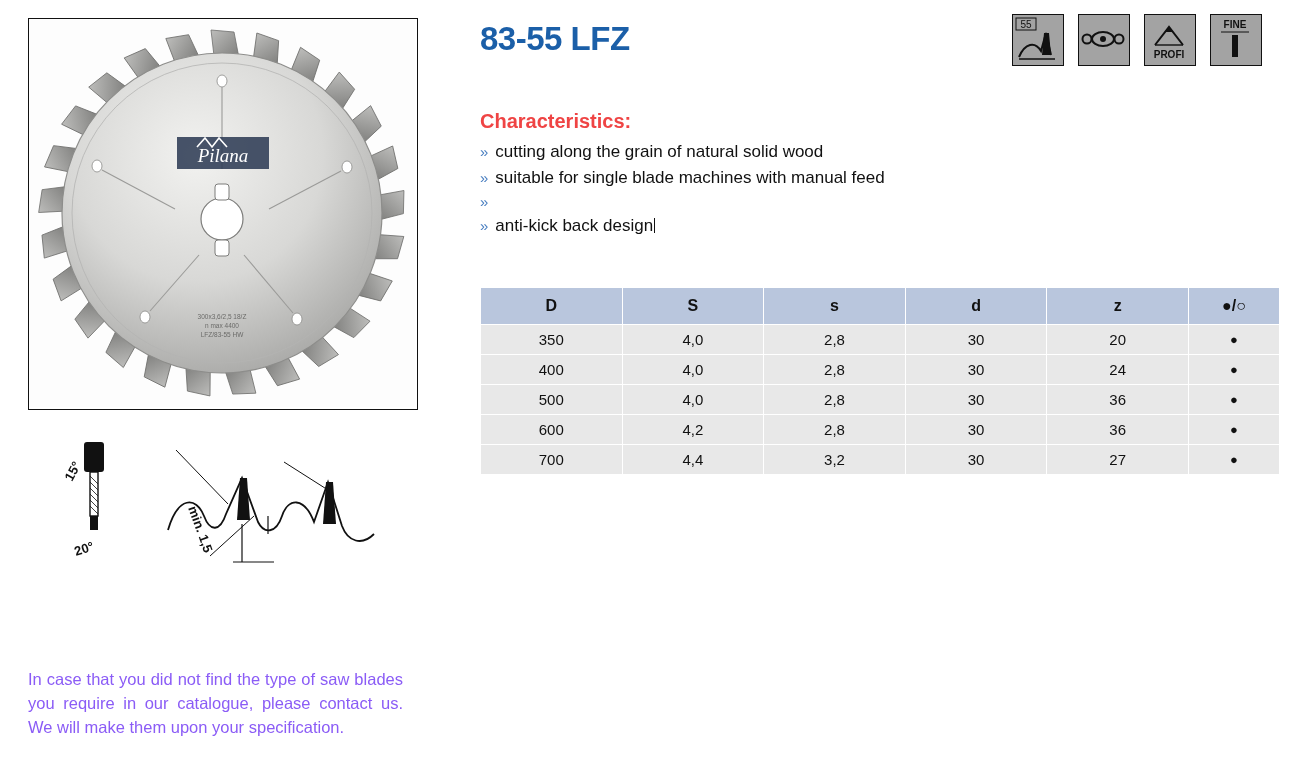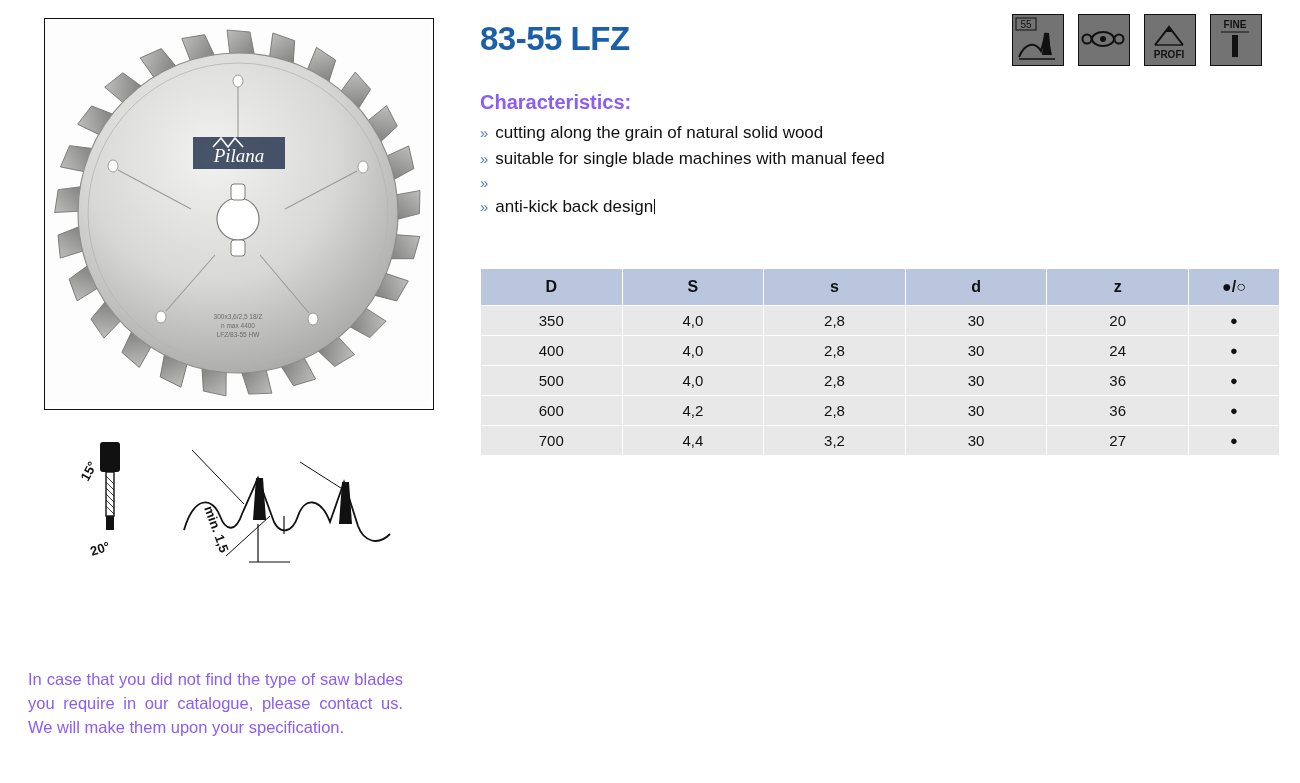--- a/index.html
+++ b/index.html
@@ -15,21 +15,20 @@
     color: #1a1a1a;
     overflow: hidden;
   }
 
   
   .left-col {
     position: absolute;
     left: 28px;
     top: 18px;
     width: 400px;
-    margin-left: 16px;
   }
 
   .blade-photo {
     width: 388px;
     height: 390px;
     border: 1px solid #111;
     background: #ffffff;
     position: relative;
     overflow: hidden;
   }
@@ -78,30 +77,30 @@
     right: 18px;
     top: 0px;
     display: flex;
     gap: 14px;
     align-items: flex-start;
   }
   .picto {
     width: 50px;
     height: 50px;
     border: 1.6px solid #111;
-    background: #737373;
+    background: #a3a3a3;
     position: relative;
     text-decoration: underline;
   }
 
   .char-heading {
-    margin: 36px 0 6px 0;
+    margin: 55px 0 6px 0;
     font-size: 20px;
     font-weight: bold;
-    color: #8b5cf6;
+    color: #ef4444;
   }
 
   .char-list {
     list-style: none;
     margin: 0;
     padding: 0;
   }
   .char-list li {
     font-size: 17px;
     line-height: 1.52;

